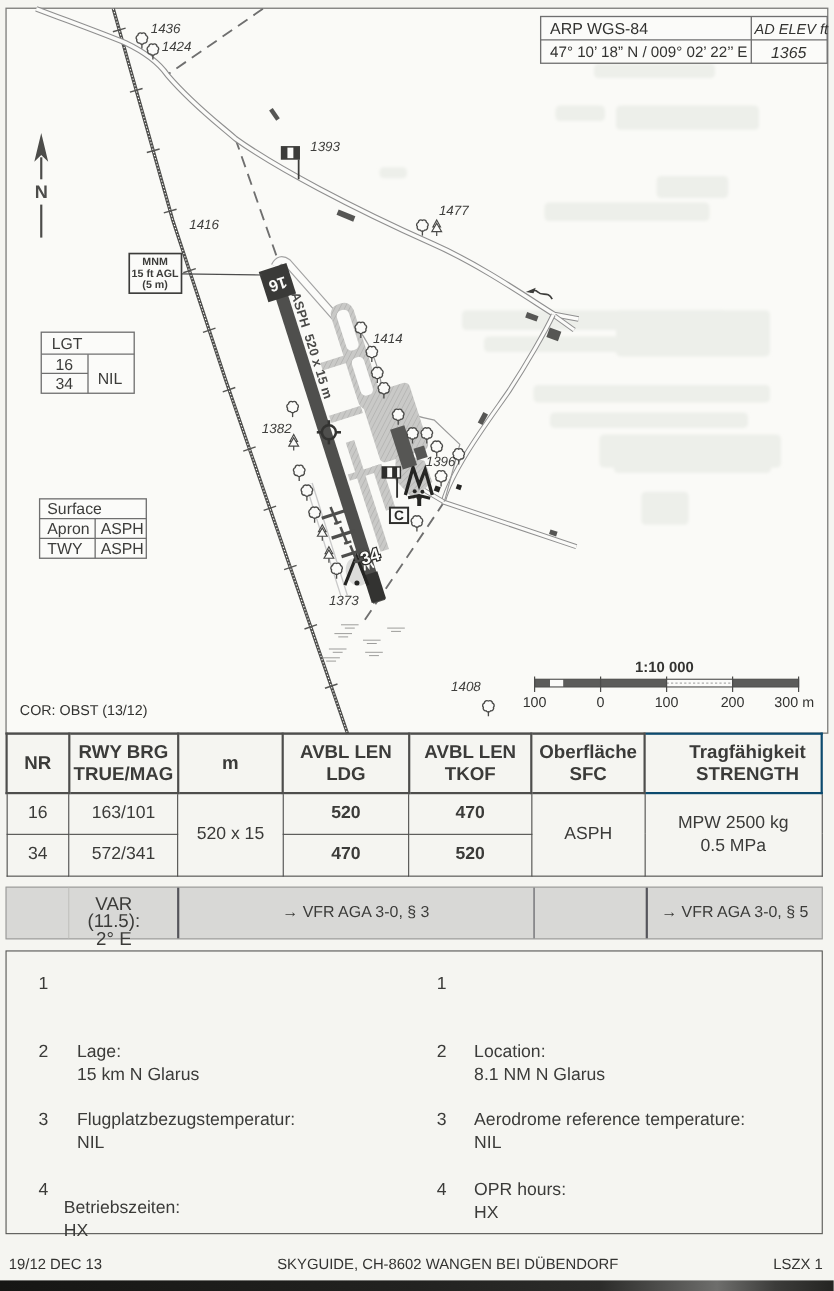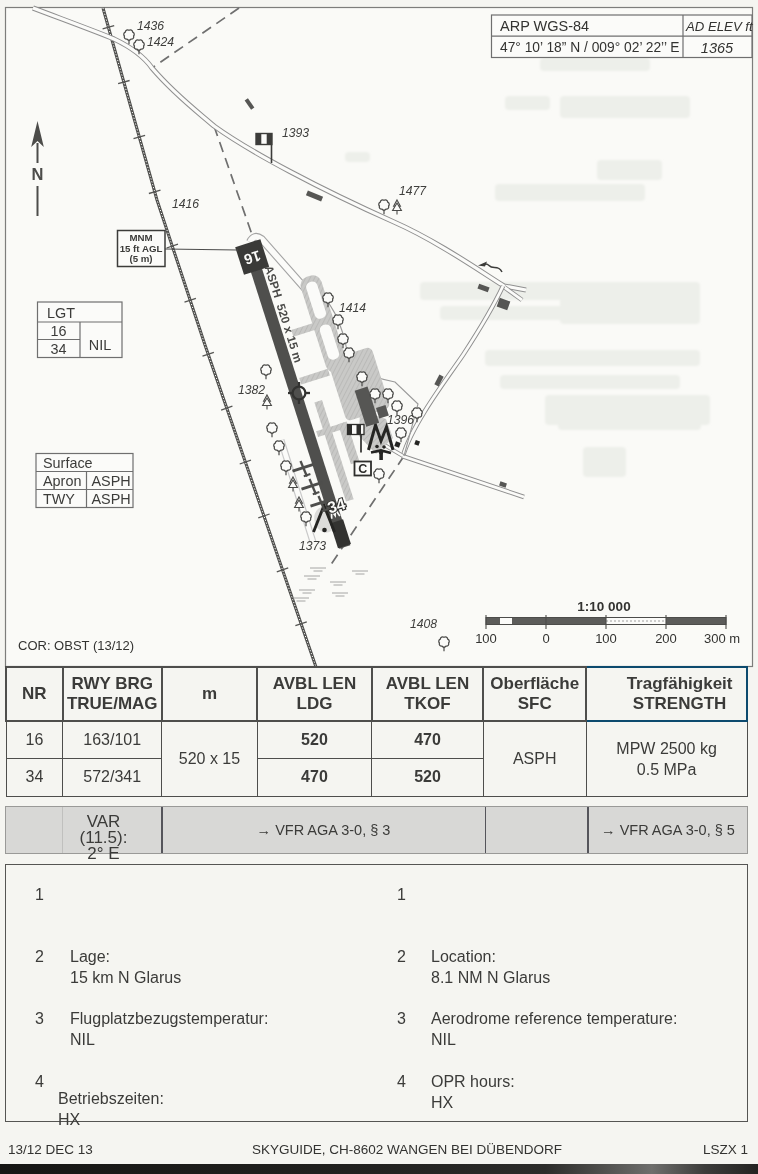--- a/index.html
+++ b/index.html
@@ -316,18 +316,18 @@
 <div class="abs" style="left:52px; top:206px;margin-top:17px;">Betriebszeiten:<br>HX</div>
 <div class="abs" style="left:391px; top:19px;">1</div>
 <div class="abs" style="left:391px; top:81px;">2</div>
 <div class="abs" style="left:425px; top:81px;">Location:<br>8.1 NM N Glarus</div>
 <div class="abs" style="left:391px; top:143px;">3</div>
 <div class="abs" style="left:425px; top:143px;">Aerodrome reference temperature:<br>NIL</div>
 <div class="abs" style="left:391px; top:206px;">4</div>
 <div class="abs" style="left:425px; top:206px;">OPR hours:<br>HX</div>
 </div>
 
-<div class="abs" style="left:8px; top:1142px; font-size:13.5px; color:#333331;">13/12 DEC 13</div>
+<div class="abs" style="left:8px; top:1142px; font-size:13.5px; color:#333331;">19/12 DEC 13</div>
 <div class="abs" style="left:0; top:1142px; width:814px; text-align:center; font-size:13.5px; color:#333331;">SKYGUIDE, CH-8602 WANGEN BEI DÜBENDORF</div>
 <div class="abs" style="left:703px; top:1142px; font-size:13.5px; color:#333331;">LSZX 1</div>
 
 <div class="abs" style="left:0; top:1164px; width:758px; height:10px; background:linear-gradient(90deg,#161614 0%,#222220 50%,#2c2c2a 72%,#6e6e6c 86%,#3c3c3a 93%,#242422 100%);"></div>
 </div>
 
 </body></html>

